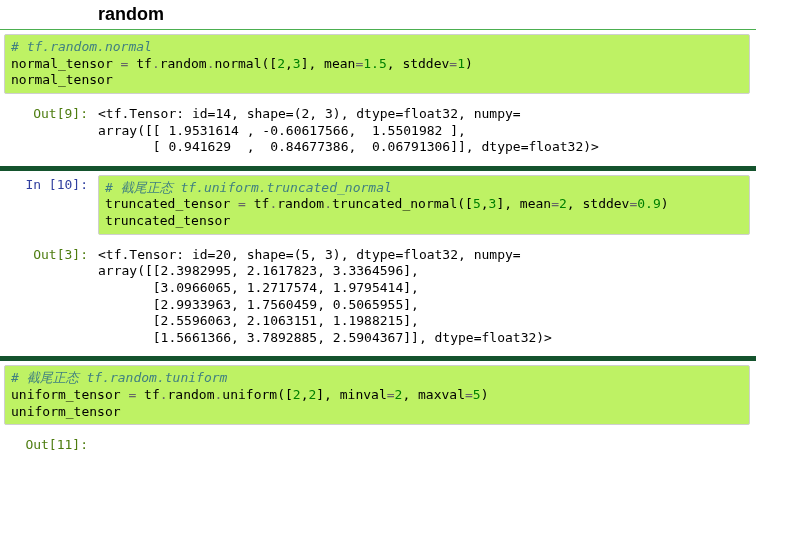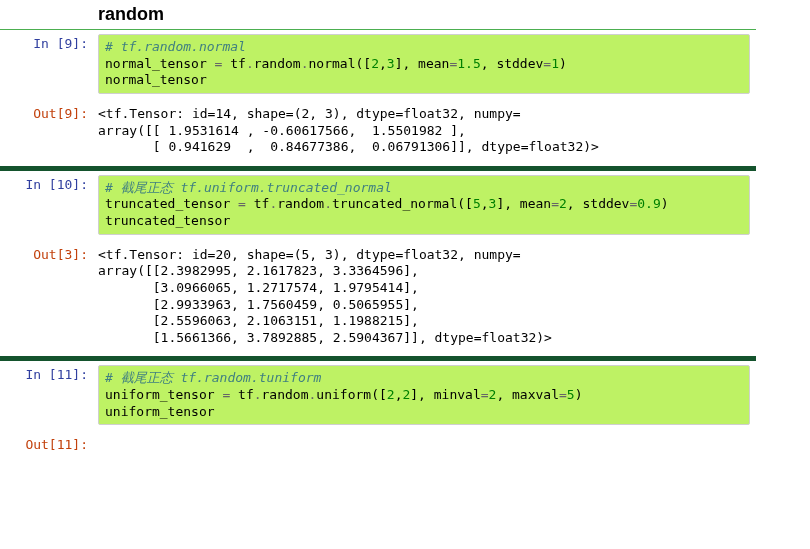--- a/index.html
+++ b/index.html
@@ -37,21 +37,21 @@
   .prompt {
     width: 88px;
     min-width: 88px;
     padding: 6px 6px 0 0;
     text-align: right;
     font-family: monospace;
     font-size: 13px;
     line-height: 1.25;
   }
   .prompt.in { color: #303F9F; }
-  .prompt.out { color: #c2410c; }
+  .prompt.out { color: #4d7c0f; }
   .area {
     flex: 1;
     padding: 4px 6px 6px 4px;
   }
   .input-box {
     background: #bef264;
     border: 1px solid #cfcfcf;
     border-radius: 2px;
     padding: 4px 6px;
   }
@@ -77,21 +77,20 @@
 <body>
 
 <div class="notebook">
 
   <div class="title-row">
     <h3>random</h3>
   </div>
 
   <div class="cell first">
     <div class="row">
-      <div class="prompt in">In [9]:</div>
       <div class="area">
         <div class="input-box">
 <pre class="code"><span class="c-comment"># tf.random.normal</span>
 <span class="c-name">normal_tensor </span><span class="c-op">=</span><span class="c-name"> tf</span><span class="c-op">.</span><span class="c-name">random</span><span class="c-op">.</span><span class="c-name">normal([</span><span class="c-num">2</span><span class="c-punc">,</span><span class="c-num">3</span><span class="c-name">], mean</span><span class="c-op">=</span><span class="c-num">1.5</span><span class="c-name">, stddev</span><span class="c-op">=</span><span class="c-num">1</span><span class="c-punc">)</span>
 <span class="c-name">normal_tensor</span></pre>
         </div>
       </div>
     </div>
     <div class="row">
       <div class="prompt out">Out[9]:</div>
@@ -122,21 +121,20 @@
        [3.0966065, 1.2717574, 1.9795414],
        [2.9933963, 1.7560459, 0.5065955],
        [2.5596063, 2.1063151, 1.1988215],
        [1.5661366, 3.7892885, 2.5904367]], dtype=float32)&gt;</pre>
       </div>
     </div>
   </div>
 
   <div class="cell">
     <div class="row">
-      <div class="prompt in">In [11]:</div>
       <div class="area">
         <div class="input-box">
 <pre class="code"><span class="c-comment"># 截尾正态 tf.random.tuniform</span>
 <span class="c-name">uniform_tensor </span><span class="c-op">=</span><span class="c-name"> tf</span><span class="c-op">.</span><span class="c-name">random</span><span class="c-op">.</span><span class="c-name">uniform([</span><span class="c-num">2</span><span class="c-punc">,</span><span class="c-num">2</span><span class="c-name">], minval</span><span class="c-op">=</span><span class="c-num">2</span><span class="c-name">, maxval</span><span class="c-op">=</span><span class="c-num">5</span><span class="c-punc">)</span>
 <span class="c-name">uniform_tensor</span></pre>
         </div>
       </div>
     </div>
     <div class="row">
       <div class="prompt out">Out[11]:</div>

